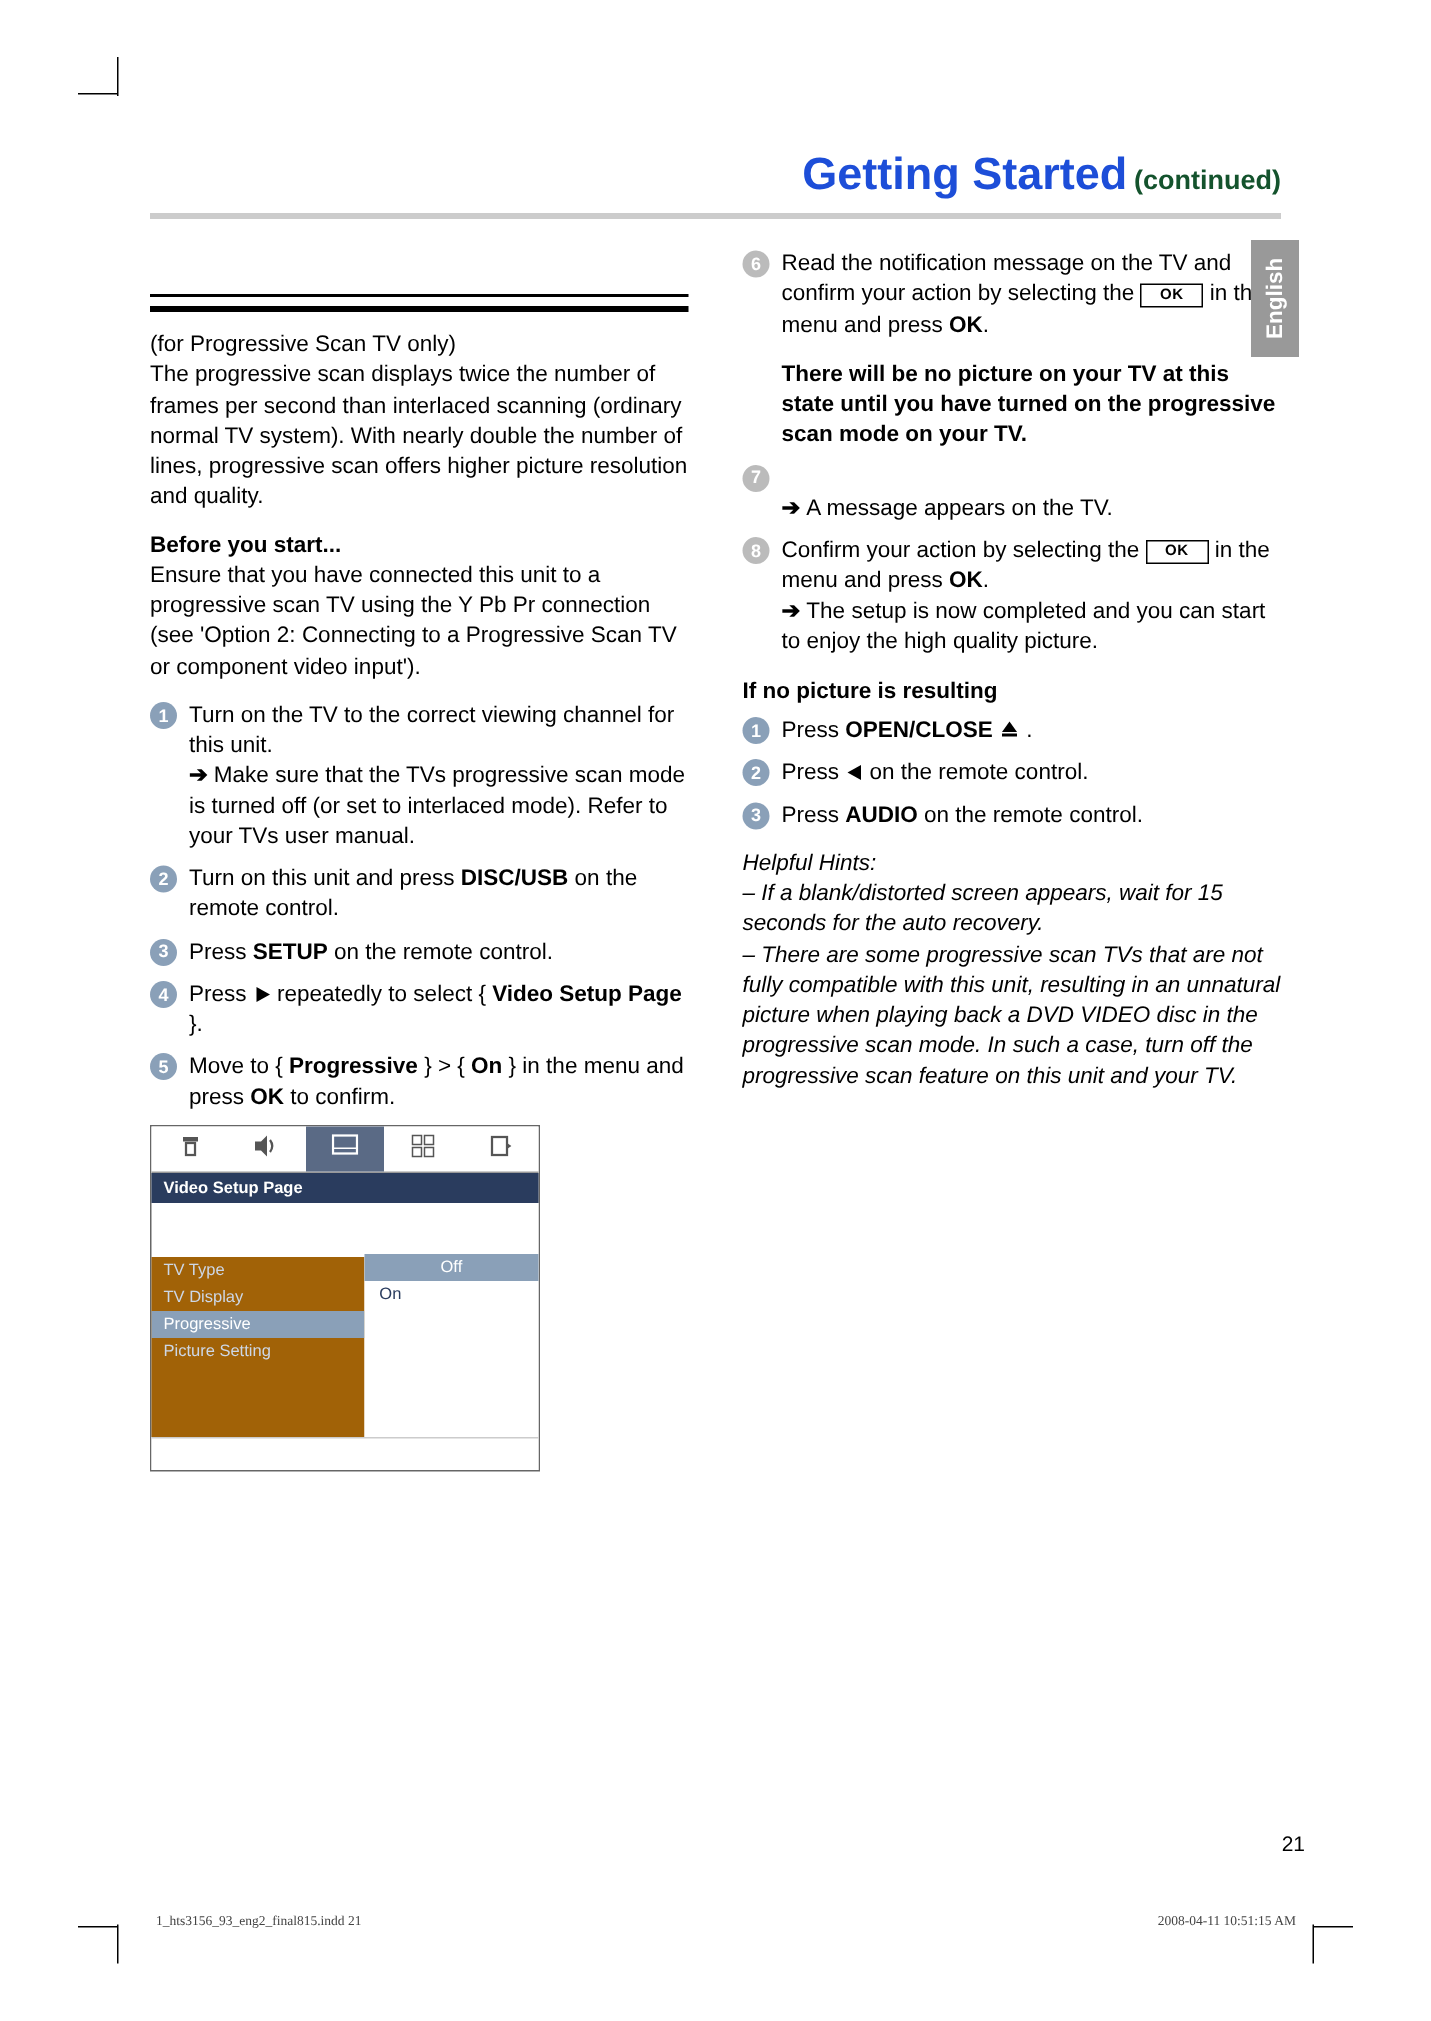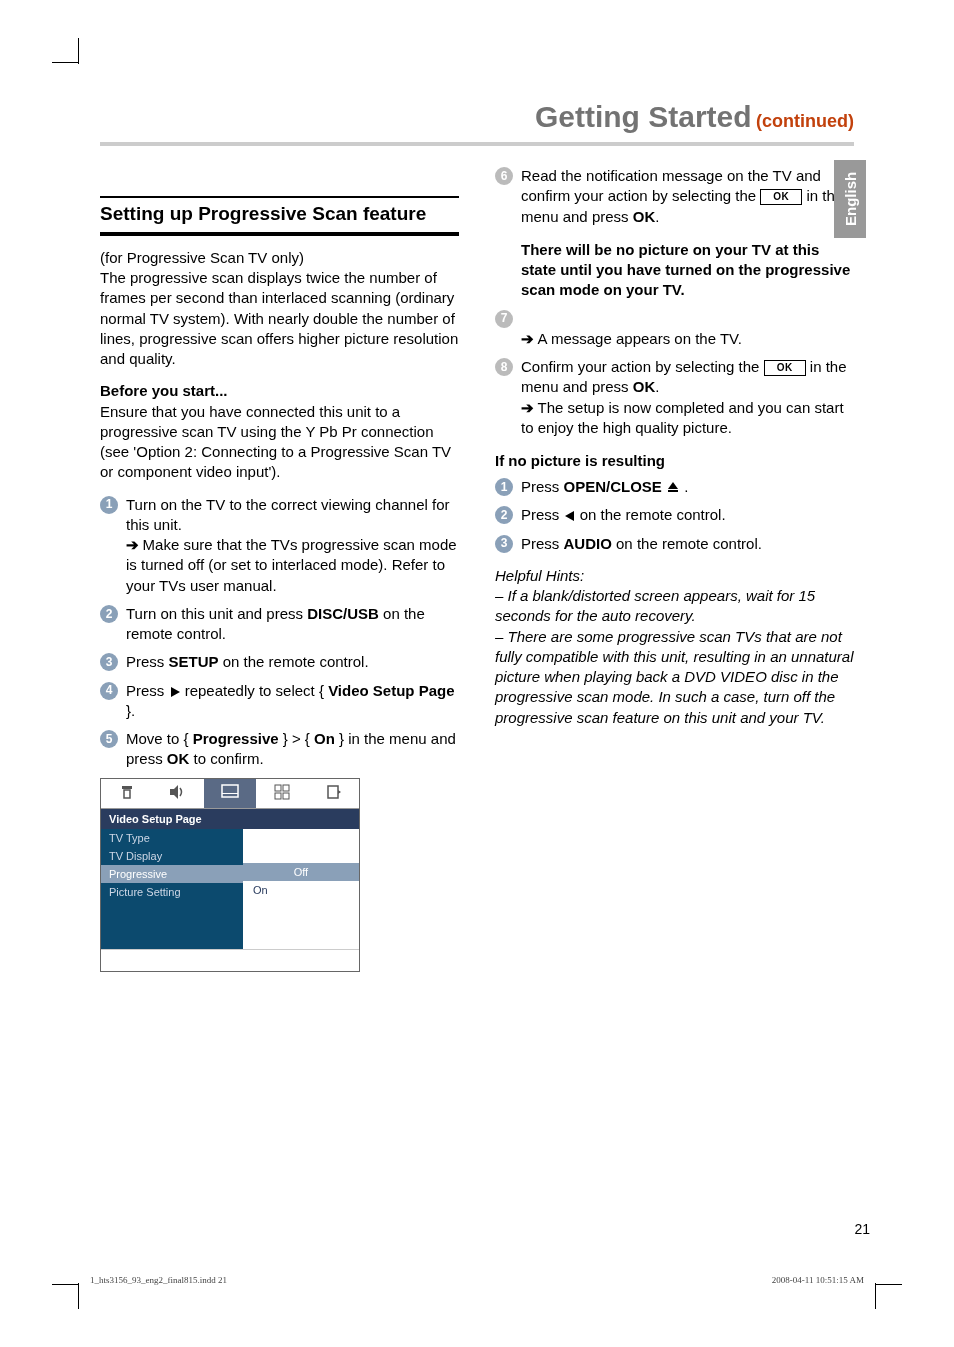--- a/index.html
+++ b/index.html
@@ -14,27 +14,27 @@
     .page-content {
       padding: 100px 100px 40px 100px;
     }
     .title-row {
       text-align: right;
       margin-bottom: 8px;
     }
     .title-main {
       font-size: 30px;
       font-weight: bold;
-      color: #737373;
+      color: #1d4ed8;
       display: inline;
     }
     .title-cont {
       font-size: 18px;
       font-weight: bold;
-      color: #c2410c;
+      color: #14532d;
     }
     .title-rule {
       border: none;
       border-top: 4px solid #ccc;
       margin-bottom: 20px;
     }
     .columns {
       display: flex;
       gap: 36px;
     }
@@ -125,38 +125,38 @@
       flex: 1; text-align: center; padding: 5px 0;
       font-size: 15px;
     }
     .osd-tab.active { background: #5a6a85; color: #fff; }
     .osd-header {
       background: #2a3c5e; color: #fff;
       padding: 4px 8px; font-weight: bold; font-size: 11px;
     }
     .osd-body { display: flex; }
     .osd-left {
-      background: #0c4a6e; width: 55%; padding: 0; min-height: 120px;
+      background: #a16207; width: 55%; padding: 0; min-height: 120px; margin-top: 36px;
     }
     .osd-right { background: #fff; width: 45%; color: #2a3c5e; }
     .osd-item { padding: 3px 8px; color: #cdd7e6; }
     .osd-item.sel { background: #8aa0b8; color: #fff; }
     .osd-opt { padding: 3px 10px; }
     .osd-opt.sel { background: #8aa0b8; color: #fff; text-align: center; }
     .osd-footer { height: 22px; background: #fff; border-top: 1px solid #ccc; }
     h3.sub { font-size: 15px; font-weight: bold; margin: 14px 0 8px 0; }
     .pagefoot {
       position: absolute;
       right: 84px; bottom: 110px;
       font-size: 14px;
     }
     .printmark {
       position: absolute;
       bottom: 62px;
-      left: 90px; right: 90px;
+      left: 104px; right: 90px;
       display: flex; justify-content: space-between;
       font-size: 9px; color: #444;
       font-family: "Times New Roman", serif;
     }
     .crop { position: absolute; background: #000; }
     .crop.tl-h { top: 62px; left: 52px; width: 26px; height: 1px; }
     .crop.tl-v { top: 38px; left: 78px; width: 1px; height: 26px; }
     .crop.bl-h { bottom: 62px; left: 52px; width: 26px; height: 1px; }
     .crop.bl-v { bottom: 38px; left: 78px; width: 1px; height: 26px; }
     .crop.br-h { bottom: 62px; right: 52px; width: 26px; height: 1px; }
@@ -179,21 +179,20 @@
 
   <div class="title-row">
     <span class="title-main">Getting Started</span>
     <span class="title-cont">(continued)</span>
   </div>
   <hr class="title-rule">
 
   <div class="columns">
     <div class="col">
       <hr class="section-rule-top">
-      <h2 class="section">Setting up Progressive Scan feature</h2>
       <hr class="section-rule-bot">
 
       <p class="body" style="white-space: pre-line;">(for Progressive Scan TV only)
 The progressive scan displays twice the number of frames per second than interlaced scanning (ordinary normal TV system). With nearly double the number of lines, progressive scan offers higher picture resolution and quality.</p>
 
       <p class="body-tight bold">Before you start...</p>
       <p class="body">Ensure that you have connected this unit to a progressive scan TV using the Y Pb Pr connection (see 'Option 2: Connecting to a Progressive Scan TV or component video input').</p>
 
       <div class="step">
         <span class="step-num">1</span>

